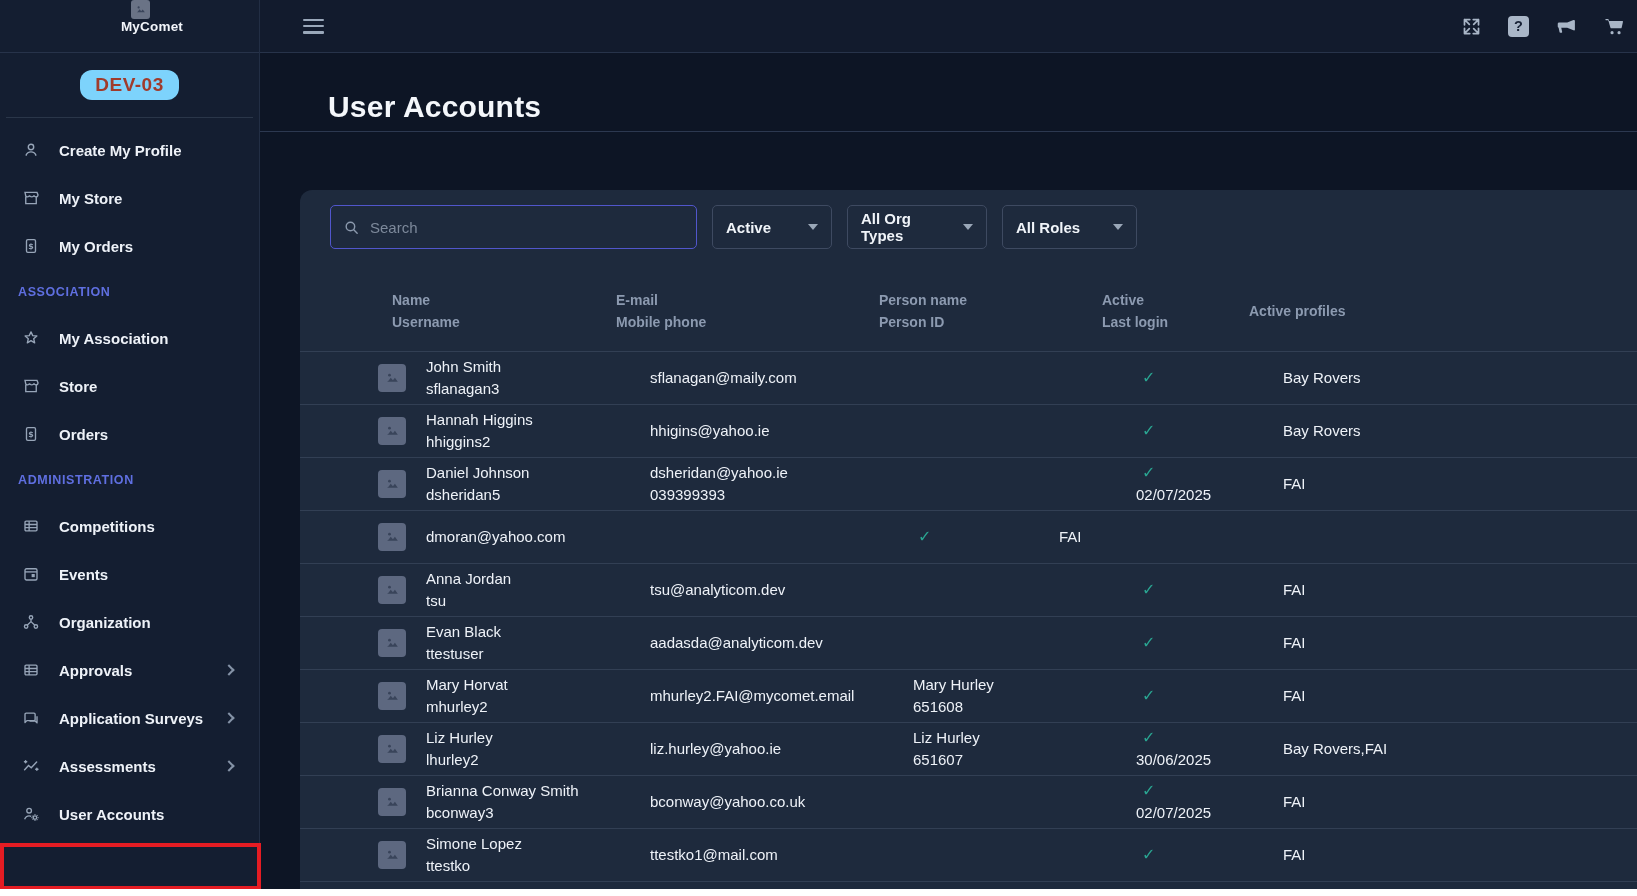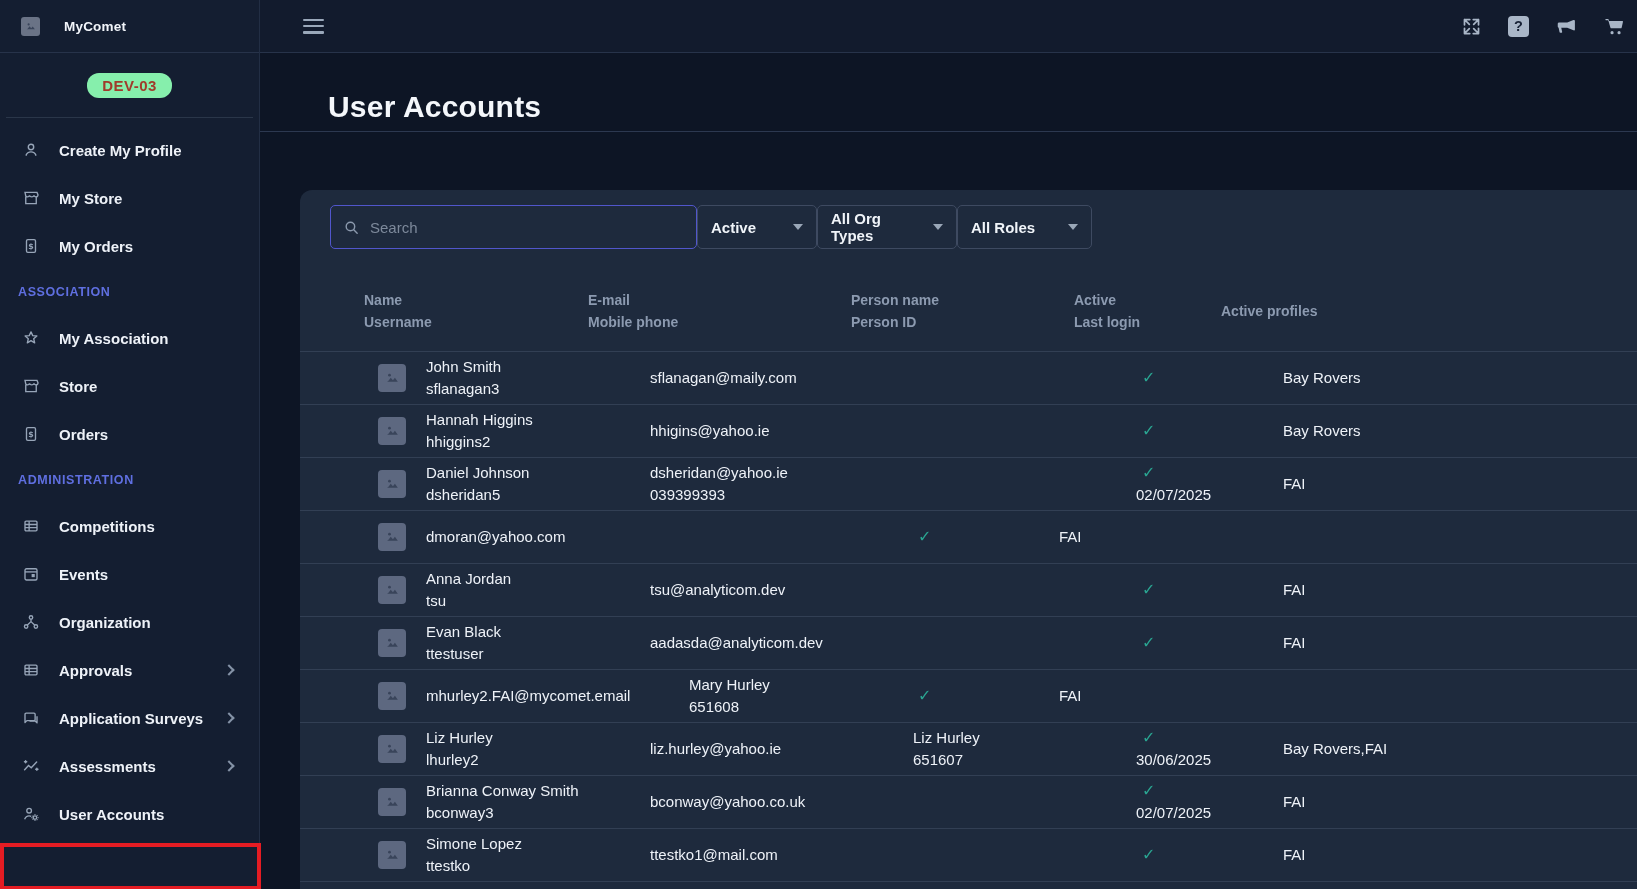--- a/index.html
+++ b/index.html
@@ -4,28 +4,28 @@
 <style>
   * { margin:0; padding:0; box-sizing:border-box; }
   html,body { width:1637px; height:896px; overflow:hidden; background:#0d1525;
     font-family:"Liberation Sans","DejaVu Sans",sans-serif; }
   .stage { position:relative; width:1637px; height:896px; background:#0d1525; }
 
   
   .sidebar { position:absolute; left:0; top:0; width:260px; height:896px;
     background:#141e31; z-index:5; border-right:1px solid #222e44; }
   .logo-row { height:53px; display:flex; align-items:center; padding-left:21px;
-    border-bottom:1px solid #27334a; }
+    border-bottom:1px solid #27334a;flex-direction:column; }
   .logo-img { width:19px; height:19px; border-radius:3px; background:#6a7386;
     display:inline-flex; align-items:center; justify-content:center; }
   .logo-img svg { width:15px; height:15px; }
   .logo-text { color:#f2f5fa; font-weight:700; font-size:13.5px; margin-left:24px; letter-spacing:.2px; }
 
   .badge-row { height:64px; display:flex; align-items:center; justify-content:center; }
-  .env-badge { background:#86efac; color:#a03b2b; font-weight:700; font-size:15px;
+  .env-badge { background:#7dd3fc; color:#a03b2b; font-weight:700; font-size:19px;
     padding:4px 15px; border-radius:12px; letter-spacing:.5px; }
   .side-divider { height:1px; background:#2a3649; margin:0 6px; }
 
   .nav { padding-top:8px; }
   .nav-item { height:48px; display:flex; align-items:center; padding:0 18px 0 22px; cursor:pointer; }
   .nav-item .nicon { width:18px; height:18px; color:#97a5b8; flex:none; display:inline-flex; }
   .nav-item .nicon svg { width:18px; height:18px; }
   .nav-item .nlabel { color:#eef2f8; font-size:15px; font-weight:600; margin-left:19px; flex:1; }
   .chev { width:8px; height:8px; border-top:2px solid #8593a7; border-right:2px solid #8593a7;
     transform:rotate(45deg); margin-right:8px; flex:none; }
@@ -52,36 +52,36 @@
   
   .page-title { position:absolute; left:328px; top:90px; color:#f4f7fb; font-size:30px;
     font-weight:800; letter-spacing:.2px; z-index:2; }
   .main-divider { position:absolute; left:260px; top:131px; width:1377px; height:1px;
     background:#2c3850; }
 
   .card { position:absolute; left:300px; top:190px; width:1337px; height:699px;
     background:#1e2a3d; border-radius:12px 0 0 0; z-index:3; }
 
   
-  .filters { display:flex; align-items:center; padding:15px 0 0 30px; height:59px; }
+  .filters { display:flex; align-items:center; gap:15px; padding:15px 0 0 30px; height:59px; }
   .search-box { width:367px; height:44px; border:1px solid #5156cc; border-radius:5px;
     display:flex; align-items:center; padding:0 12px; }
   .search-box svg { width:17px; height:17px; color:#8b99ad; flex:none; }
   .search-box input { flex:1; margin-left:10px; background:transparent; border:none; outline:none;
     color:#eef2f8; font-size:15px; font-family:inherit; caret-color:#cfd6e2; }
   .search-box input::placeholder { color:#7d899b; }
   .select { height:44px; border:1px solid #3e4a61; border-radius:5px; display:flex;
     align-items:center; justify-content:space-between; padding:0 13px; cursor:pointer; }
   .select .sel-label { color:#f0f4f9; font-size:15px; font-weight:600; }
   .caret-down { width:0; height:0; border-left:5px solid transparent; border-right:5px solid transparent;
     border-top:6px solid #9aa7b8; margin-left:14px; }
   .sel-status { width:120px; } .sel-org { width:140px; } .sel-role { width:135px; }
 
   
-  .thead { display:flex; align-items:center; padding-left:64px; height:103px; padding-top:22px;
+  .thead { display:flex; align-items:center; padding-left:92px; height:103px; padding-top:22px;
     border-bottom:1px solid #323f54; }
   .th { color:#8c9ab0; font-size:14px; font-weight:600; line-height:22px; }
   .c-name { width:224px; } .c-email { width:223px; } .c-person { width:223px;margin-left:40px; }
   .c-active { width:147px; } .c-profiles { flex:1; }
 
   .trow { display:flex; align-items:center; padding-left:78px; height:53px;
     border-bottom:1px solid #323f54; cursor:pointer; }
   .avatar { width:28px; height:28px; border-radius:4px; background:#5d6880; margin-right:20px;
     flex:none; display:flex; align-items:center; justify-content:center; }
   .avatar svg { width:20px; height:20px; }
@@ -527,20 +527,24 @@
           </span>
           <span class="cell c-profiles">FAI</span>
         </div>
 
         <div class="trow">
           <span class="avatar">
             <svg viewBox="0 0 24 24">
               <use href="#i-img"></use>
             </svg>
           </span>
+          <span class="cell c-name">
+            <div>Mary Horvat</div>
+            <div>mhurley2</div>
+          </span>
           <span class="cell c-email">
             <div>mhurley2.FAI@mycomet.email</div>
             <div></div>
           </span>
           <span class="cell c-person">
             <div>Mary Hurley</div>
             <div>651608</div>
           </span>
           <span class="cell c-active col-active">
             <span class="check">✓</span>

